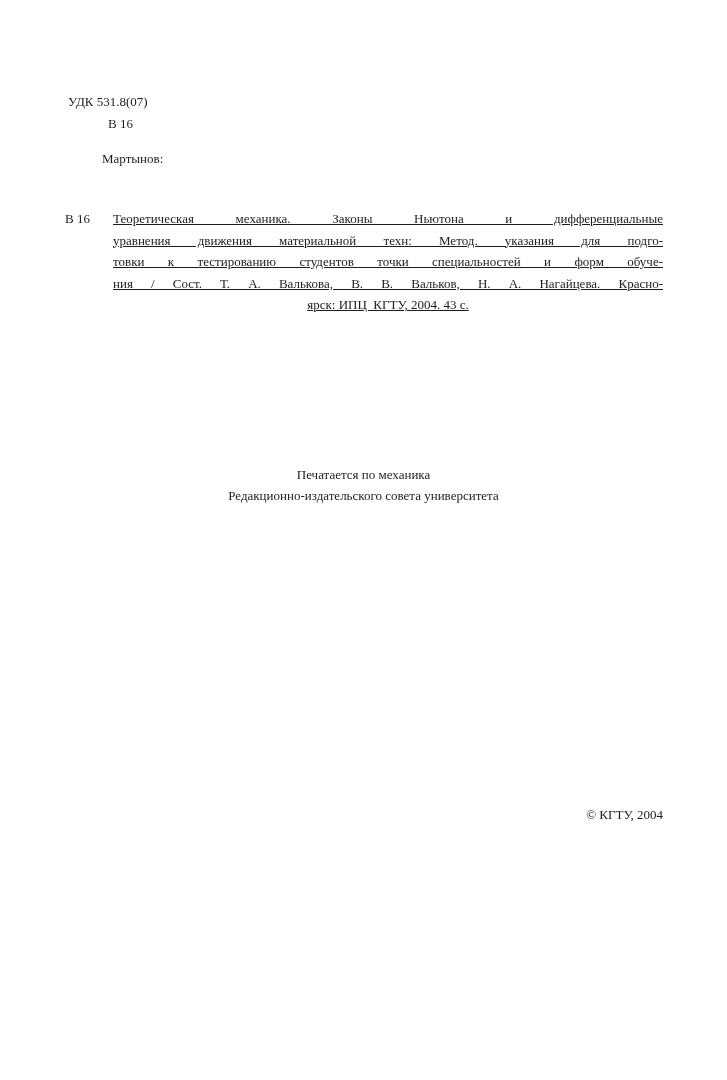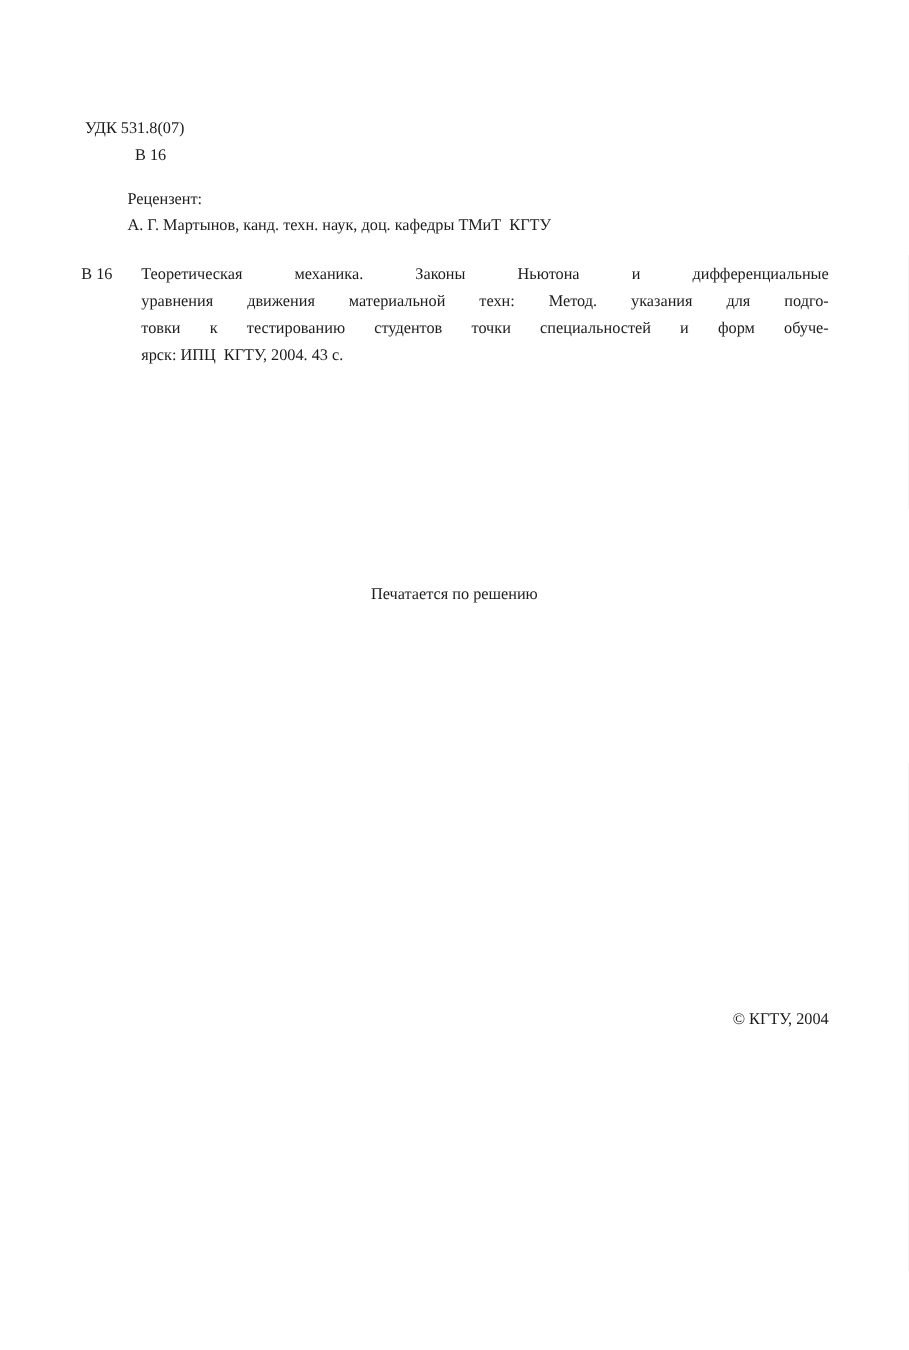--- a/index.html
+++ b/index.html
@@ -41,27 +41,28 @@
     width: 598px;
   }
   .entry-code {
     position: absolute;
     left: 0;
     top: 0;
   }
   .entry-text {
     margin-left: 48px;
     width: 550px;
+    text-decoration: underline;
   }
   .jline {
     text-align: justify;
     text-align-last: justify;
   }
   .lastline {
-    text-align: left;
+    text-align: center;
   }
   .resolution {
     position: absolute;
     left: 0;
     top: 464px;
     width: 727px;
     text-align: center;
     line-height: 21px;
   }
   .copyright {
@@ -75,33 +76,34 @@
 <body>
 
 <div class="page">
 
   <div class="udk-block">
     <div>УДК 531.8(07)</div>
     <div class="indent">В 16</div>
   </div>
 
   <div class="reviewer-block">
-    <div>Рецензент:</div>
-    <div>А. Г. Мартынов, канд. техн. наук, доц. кафедры ТМиТ&nbsp; КГТУ</div>
+    <div>Мартынов:</div>
   </div>
 
   <div class="entry">
     <span class="entry-code">В 16</span>
     <div class="entry-text">
       <div class="jline">Теоретическая механика. Законы Ньютона и дифференциальные</div>
       <div class="jline">уравнения движения материальной техн: Метод. указания для подго-</div>
       <div class="jline">товки к тестированию студентов точки специальностей и форм обуче-</div>
+      <div class="jline">ния / Сост. Т. А. Валькова, В. В. Вальков, Н. А. Нагайцева. Красно-</div>
       <div class="lastline">ярск: ИПЦ&nbsp; КГТУ, 2004. 43 с.</div>
     </div>
   </div>
 
   <div class="resolution">
-    <div>Печатается по решению</div>
+    <div>Печатается по механика</div>
+    <div>Редакционно-издательского совета университета</div>
   </div>
 
   <div class="copyright">© КГТУ, 2004</div>
 
 </div>
 
 </body></html>

